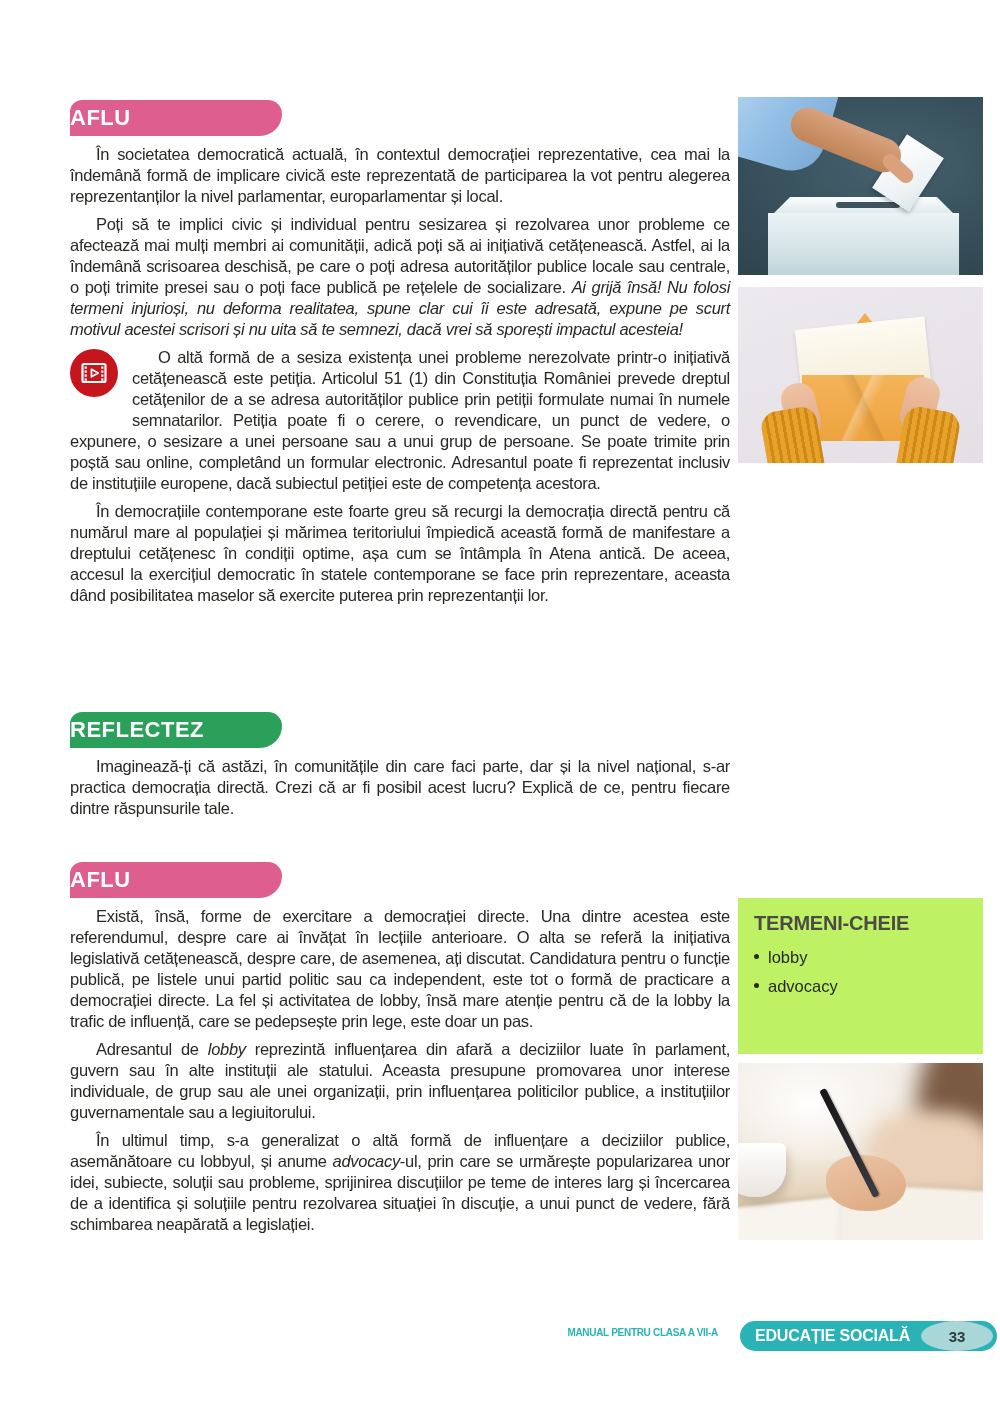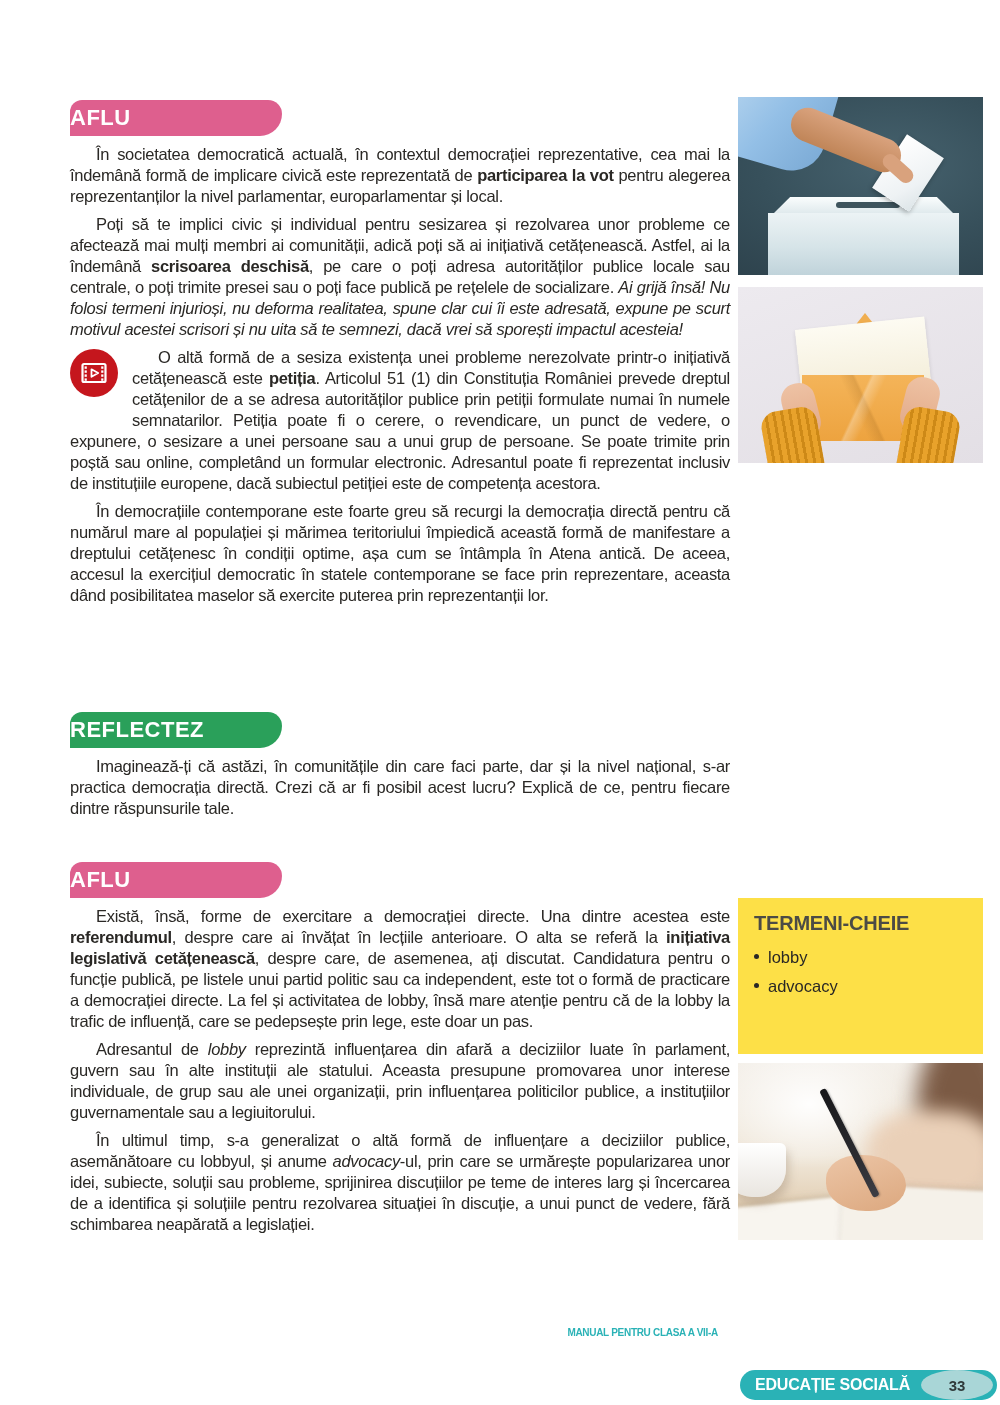--- a/index.html
+++ b/index.html
@@ -20,21 +20,21 @@
   
   .sec{position:absolute;left:70px;width:660px;}
   .sec1{top:100px;}
   .sec2{top:712px;}
   .sec3{top:862px;}
   .sec p{
     margin:0 0 7px 0;font-size:16.5px;line-height:21px;letter-spacing:-.3px;
     text-align:justify;text-indent:26px;color:#2a2825;
   }
   .sec .first-p{margin-top:8px;}
-  .sec p b{font-weight:bold;}
+  .sec p b{font-weight:normal;}
   .sec p i{font-style:italic;}
   .vicon-wrap{
     float:left;width:56px;height:64px;margin:2px 6px 2px 0;
     display:flex;align-items:flex-start;justify-content:flex-start;
     text-indent:0;
   }
   
   .photo{position:absolute;left:738px;width:245px;overflow:hidden;}
   .photo *{position:absolute;}
   
@@ -66,34 +66,34 @@
   .p3 .hair{right:-26px;top:-34px;width:92px;height:150px;background:#7b5a44;filter:blur(11px);border-radius:50%;}
   .p3 .armblur{right:-14px;top:48px;width:130px;height:92px;background:#ead0b8;filter:blur(9px);border-radius:42%;}
   .p3 .cup{left:-14px;top:80px;width:62px;height:54px;background:linear-gradient(180deg,#ffffff,#e9e5df);border-radius:6px 6px 28px 28px;box-shadow:3px 7px 9px rgba(150,130,110,.35);}
   .p3 .papers1{left:-8px;bottom:-14px;width:160px;height:54px;background:#f8f5ef;transform:rotate(-6deg);filter:blur(1.5px);box-shadow:0 -2px 6px rgba(120,100,80,.25);}
   .p3 .papers2{left:104px;bottom:-10px;width:160px;height:62px;background:#f5f1e9;transform:rotate(3deg);filter:blur(1.5px);box-shadow:0 -2px 6px rgba(120,100,80,.22);}
   .p3 .pen{left:108px;top:20px;width:7px;height:120px;background:linear-gradient(180deg,#17171a 0%,#2c2c31 65%,#3d3d44 100%);transform:rotate(-27deg);border-radius:3px;box-shadow:1px 1px 2px rgba(0,0,0,.25);}
   .p3 .hand2{left:88px;top:92px;width:80px;height:56px;background:linear-gradient(160deg,#ecc5a6,#dca87f);border-radius:42% 55% 46% 50%;}
   
   .termeni{
     position:absolute;left:738px;top:898px;width:245px;min-height:156px;
-    background:#fde047;box-sizing:border-box;padding:14px 16px 12px 16px;
+    background:#bef264;box-sizing:border-box;padding:14px 16px 12px 16px;
   }
   .termeni h2{margin:0 0 12px 0;font-size:20px;letter-spacing:-.2px;color:#4c4b45;font-weight:bold;}
   .termeni ul{list-style:none;margin:0;padding:0;}
   .termeni li{display:flex;gap:9px;margin:0 0 9px 0;font-size:16.5px;line-height:20px;color:#2a2825;}
   .termeni li .dot{width:5px;height:5px;border-radius:50%;background:#2a2825;margin-top:7px;flex:none;}
   .termeni li .t{max-width:120px;}
   
   .f-manual{
     position:absolute;top:1327px;right:282px;
     color:#2ab2b6;font-weight:bold;font-size:10px;letter-spacing:-.3px;white-space:nowrap;
   }
   .f-pill{
-    position:absolute;left:740px;top:1370px;width:257px;height:30px;
+    position:absolute;left:740px;top:1321px;width:257px;height:30px;
     background:#2ab2b6;border-radius:16px;display:flex;align-items:center;
     box-sizing:border-box;padding-left:15px;
   }
   .f-subject{color:#ffffff;font-weight:bold;font-size:16px;letter-spacing:-.2px;white-space:nowrap;}
   .f-pagenum{
     margin-left:11px;width:72px;height:30px;border-radius:50%;background:#a9d6d7;
     display:flex;align-items:center;justify-content:center;
     color:#2f3a3a;font-weight:bold;font-size:15px;flex:none;
   }
 </style>

